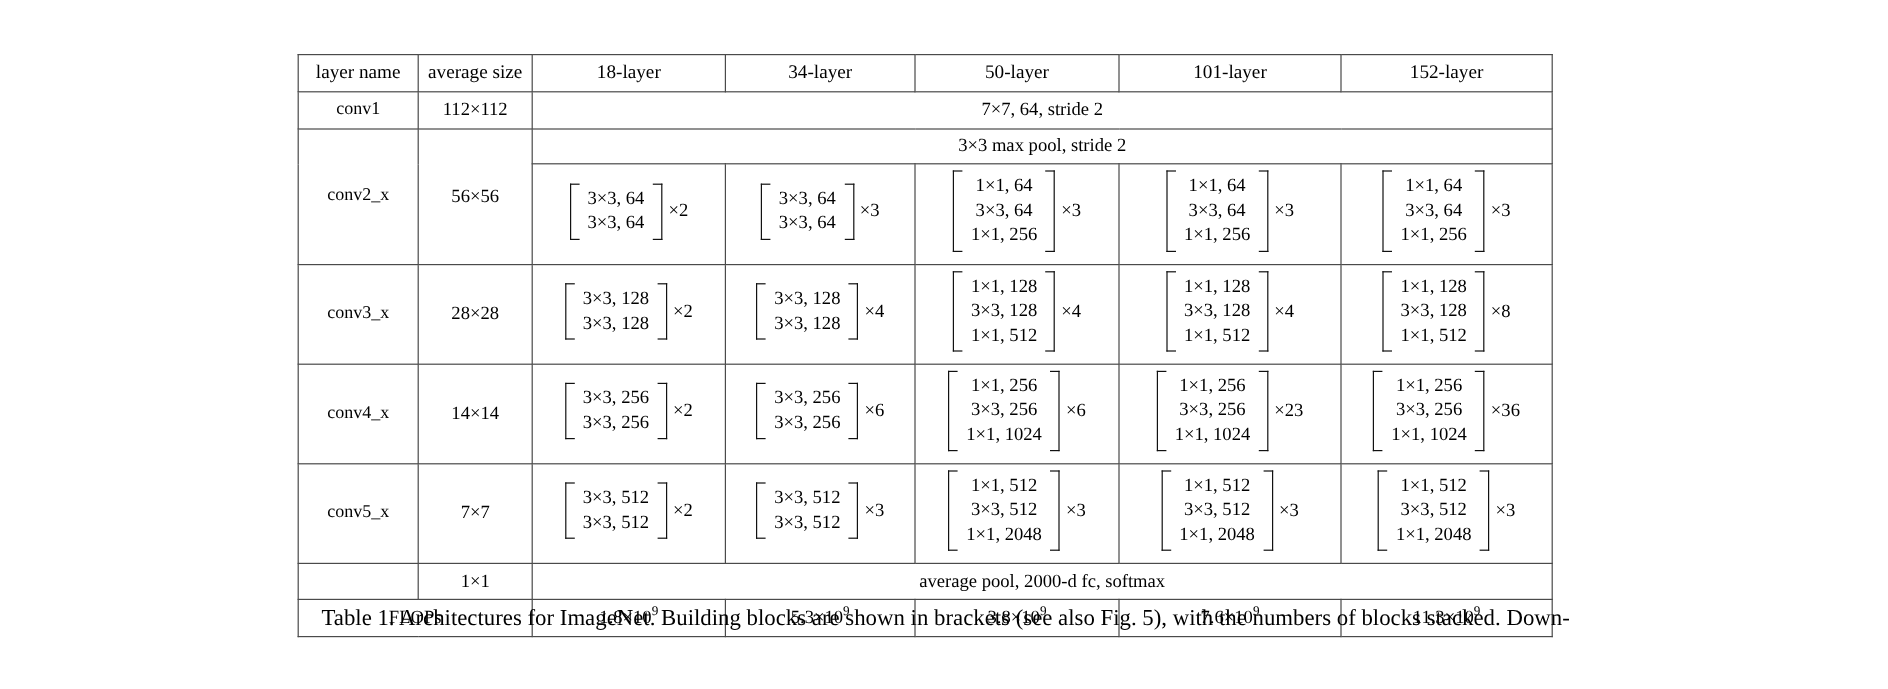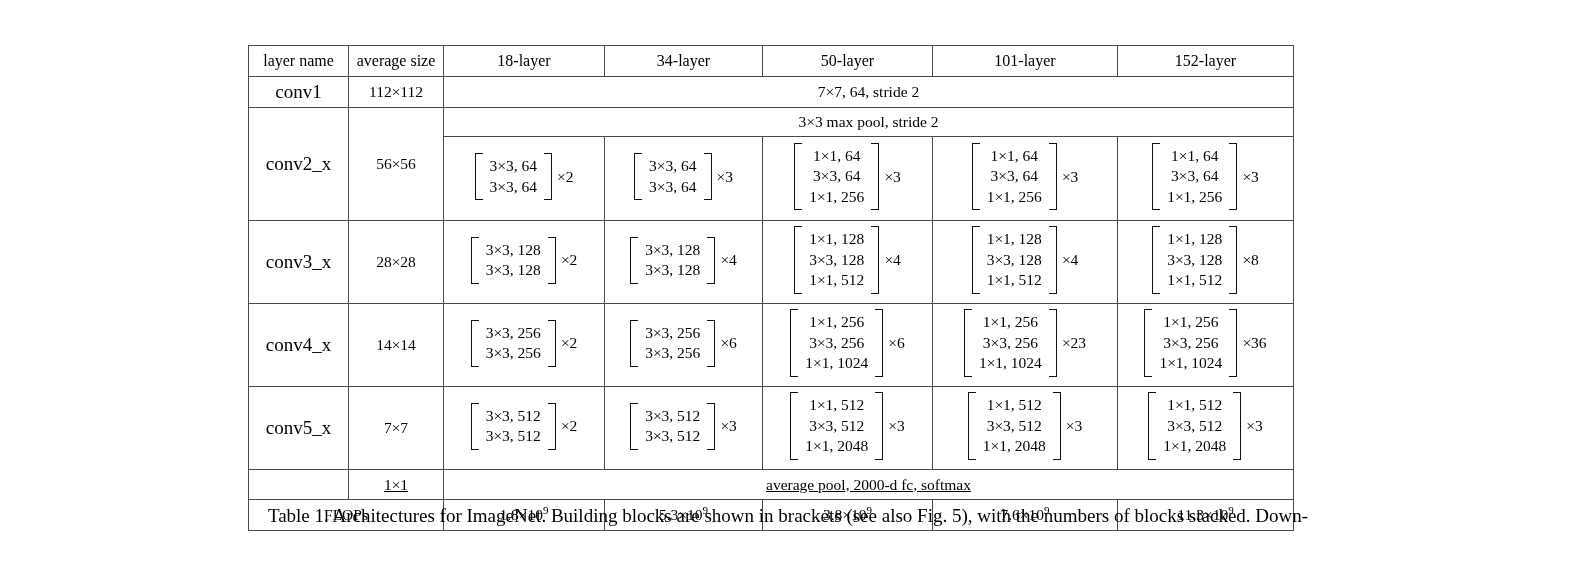--- a/index.html
+++ b/index.html
@@ -24,24 +24,24 @@
   .c-101{width:185px;}
   .c-152{width:176px;}
 
   .hdr td{height:26px;font-size:16px;}
   .r-conv1 td{height:26px;}
   .r-pool td{height:24px;}
   .r-conv2 td{height:79px;}
   .r-conv3 td{height:78px;}
   .r-conv4 td{height:78px;}
   .r-conv5 td{height:78px;}
-  .r-avg td{height:25px;text-decoration:underline;}
+  .r-avg td{height:25px;}
   .r-flops td{height:26px;}
 
-  .namecell{font-size:19px;}
+  .namecell{font-size:15px;}
   .dim{white-space:nowrap;}
 
   
   .block{display:inline-flex;align-items:center;justify-content:center;
          gap:5px;white-space:nowrap;}
   .brk{display:inline-flex;align-items:stretch;}
   .brk .bar{width:7px;border-top:1.4px solid #111;border-bottom:1.4px solid #111;}
   .brk .bar.l{border-left:1.4px solid #111;}
   .brk .bar.r{border-right:1.4px solid #111;}
   .rows{display:flex;flex-direction:column;justify-content:center;

